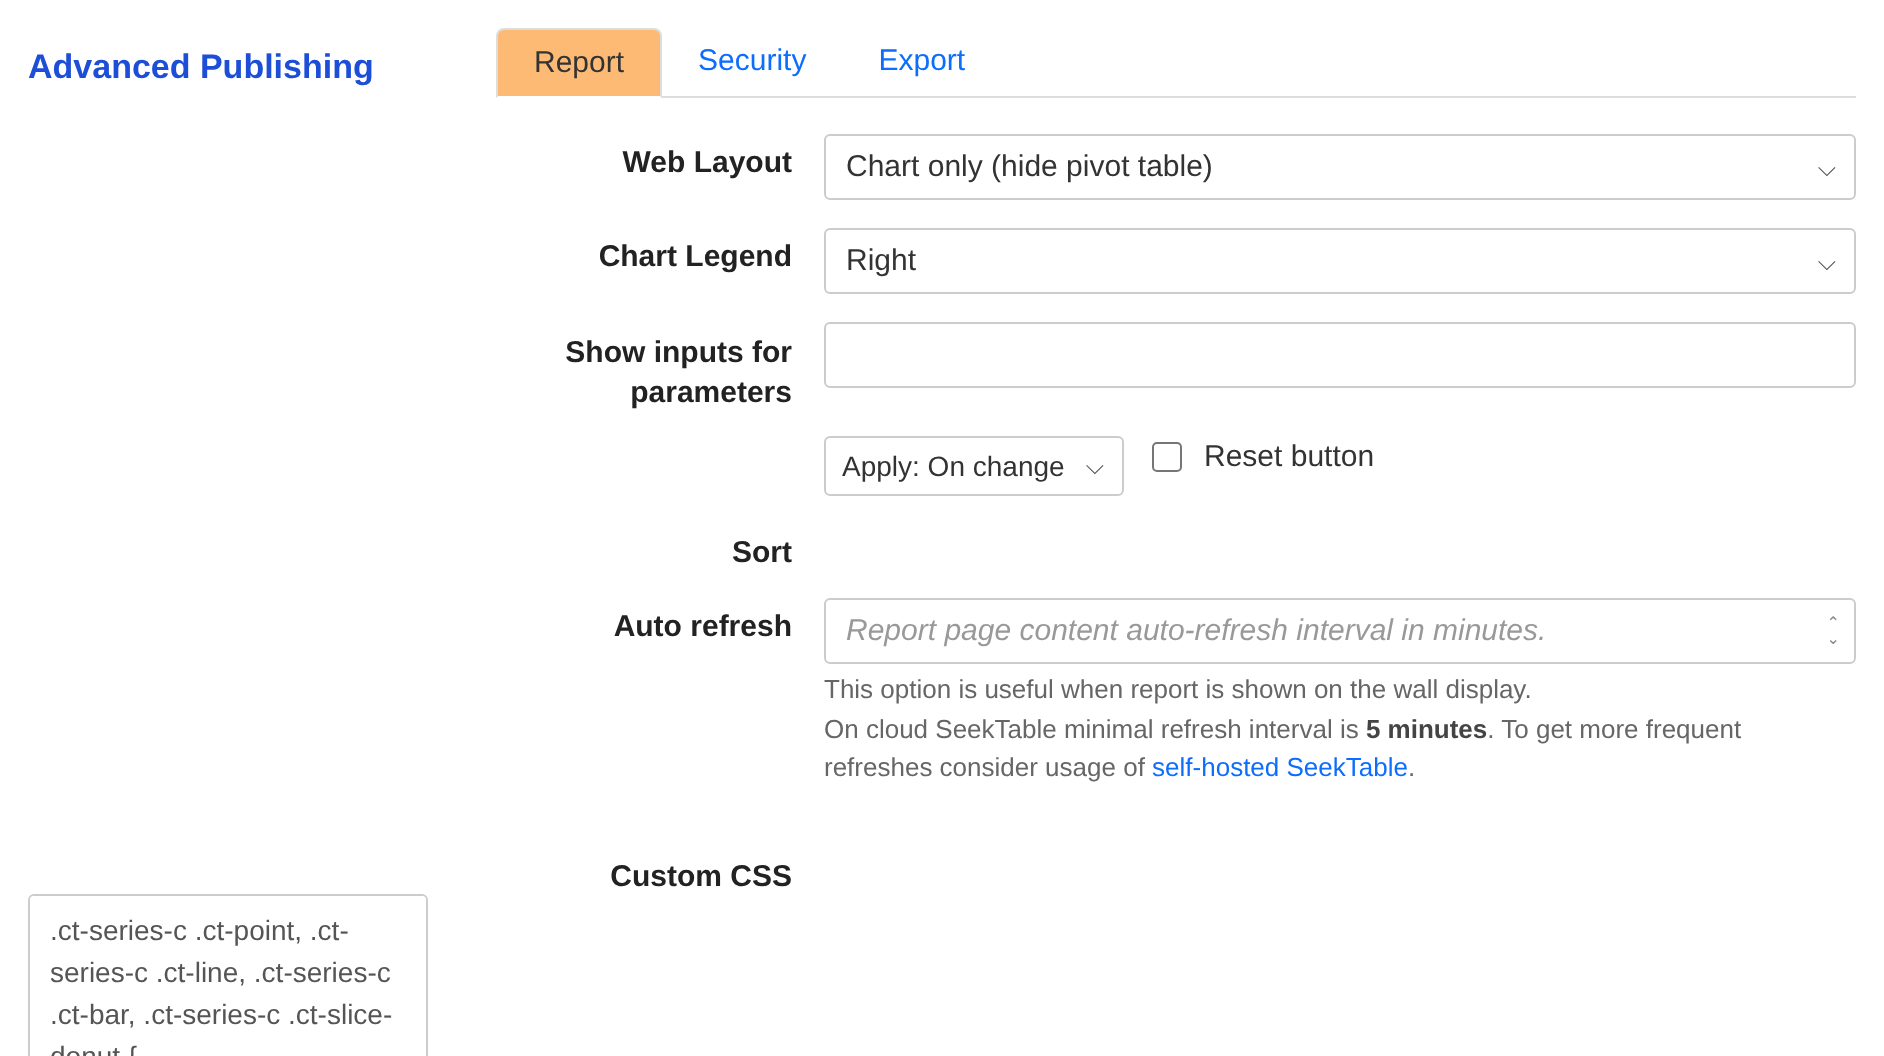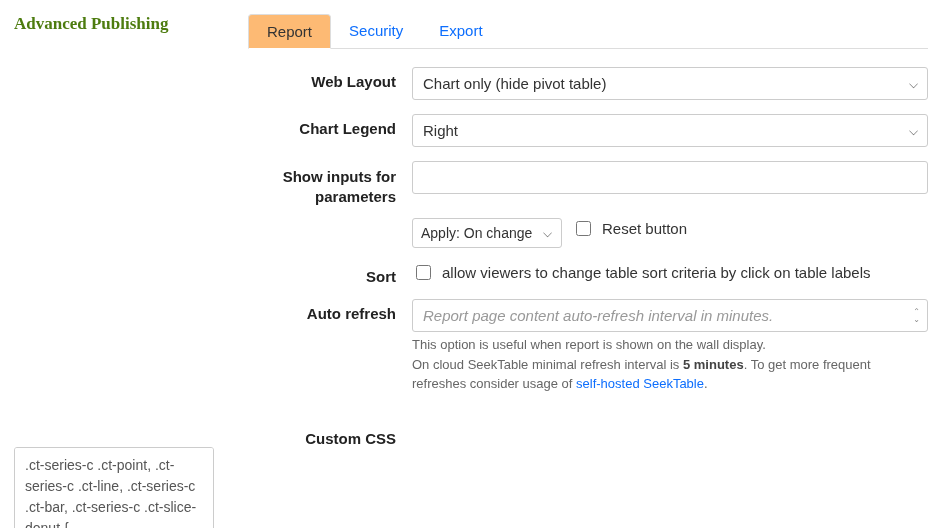--- a/index.html
+++ b/index.html
@@ -15,24 +15,23 @@
       width: 942px;
       padding: 14px 14px 0 14px;
     }
     .header-row {
       display: flex;
       align-items: flex-start;
     }
     .section-title {
       font-weight: 700;
       font-size: 17px;
-      color: #4d7c0f;
-      margin-top: 0;
+      color: #1d4ed8;
+      margin-top: 10px;
       width: 234px;
-      font-family: Liberation Serif, serif;
     }
     .tabs {
       display: flex;
     }
     .tab {
       padding: 8px 18px 8px 18px;
       font-size: 15px;
       cursor: pointer;
       color: #0d6efd;
     }
@@ -235,26 +234,20 @@
           <div class="checkbox-row">
             <input type="checkbox" style="">
             <span class="checkbox-label">Reset button</span>
           </div>
         </div>
       </div>
     </div>
 
     <div class="form-row">
       <div class="form-label">Sort</div>
-      <div class="form-control-col">
-        <div class="checkbox-row">
-          <input type="checkbox" style="">
-          <span class="checkbox-label">allow viewers to change table sort criteria by click on table labels</span>
-        </div>
-      </div>
     </div>
 
     <div class="form-row" style="margin-bottom:4px;">
       <div class="form-label">Auto refresh</div>
       <div class="form-control-col">
         <div class="number-input-wrap">
           <input type="text" class="number-input" placeholder="Report page content auto-refresh interval in minutes." style="">
           <span class="spinner-icon">
             <span>⌃</span>
               <span>⌄</span>

